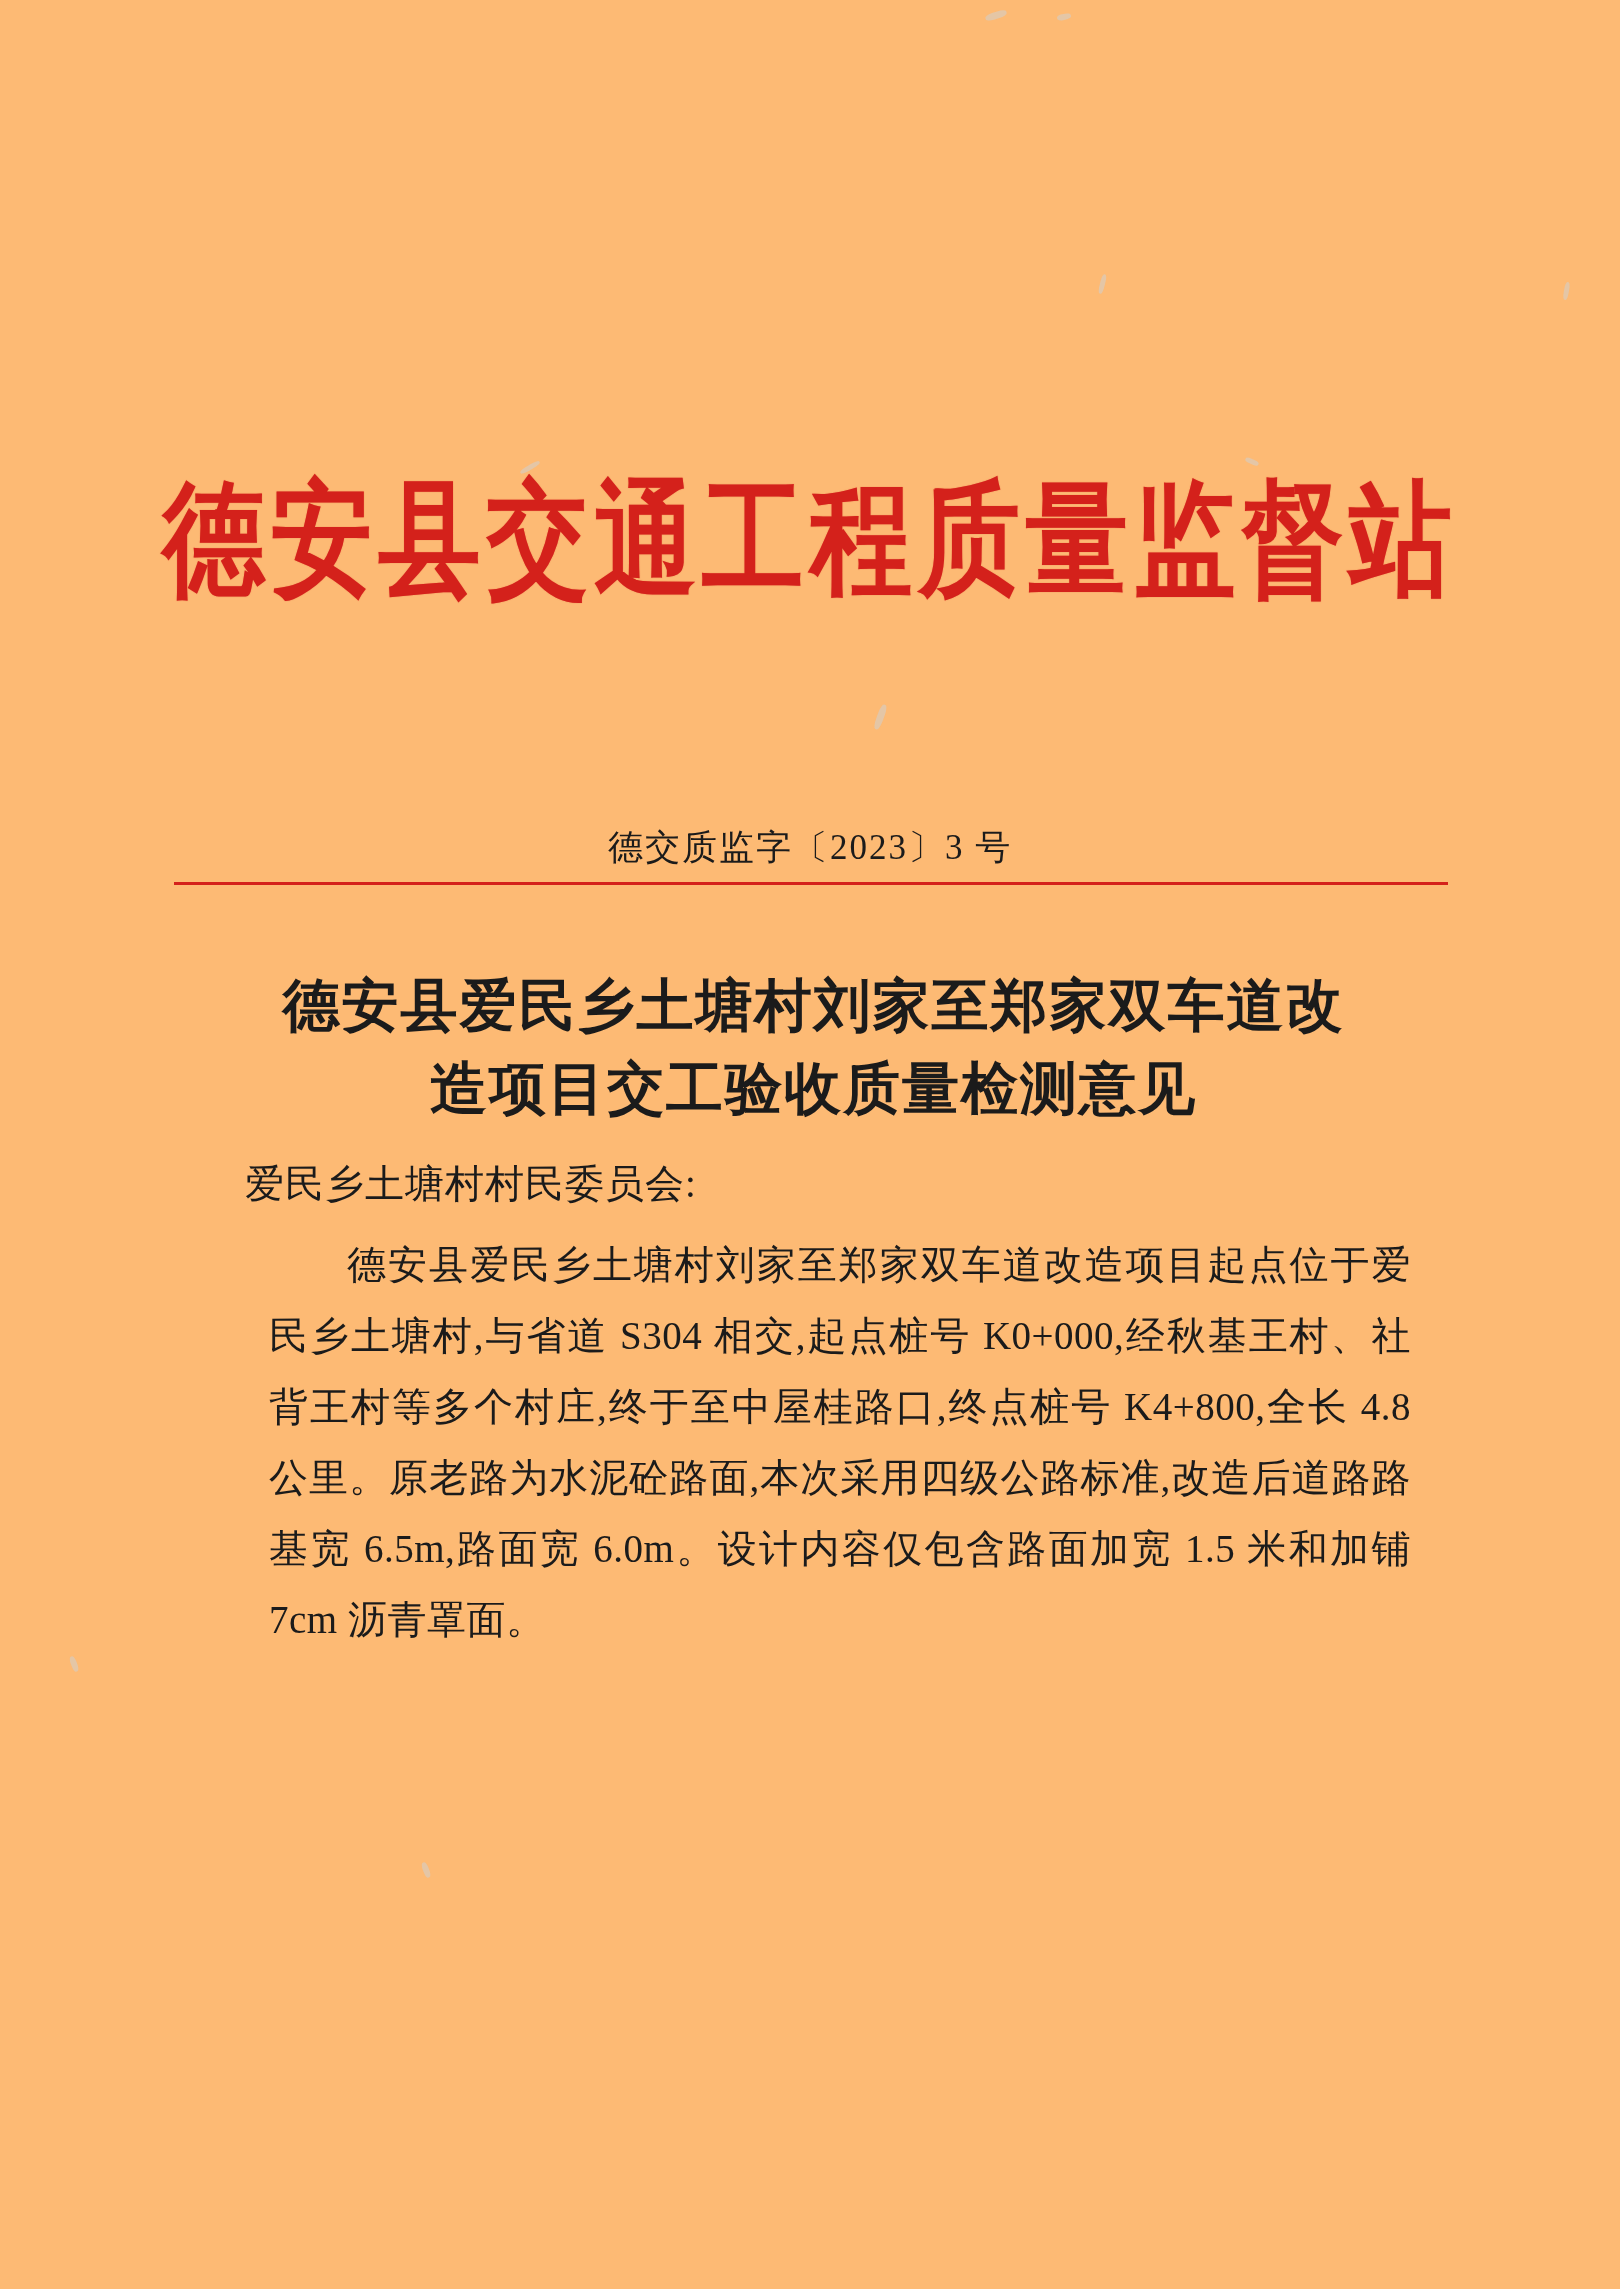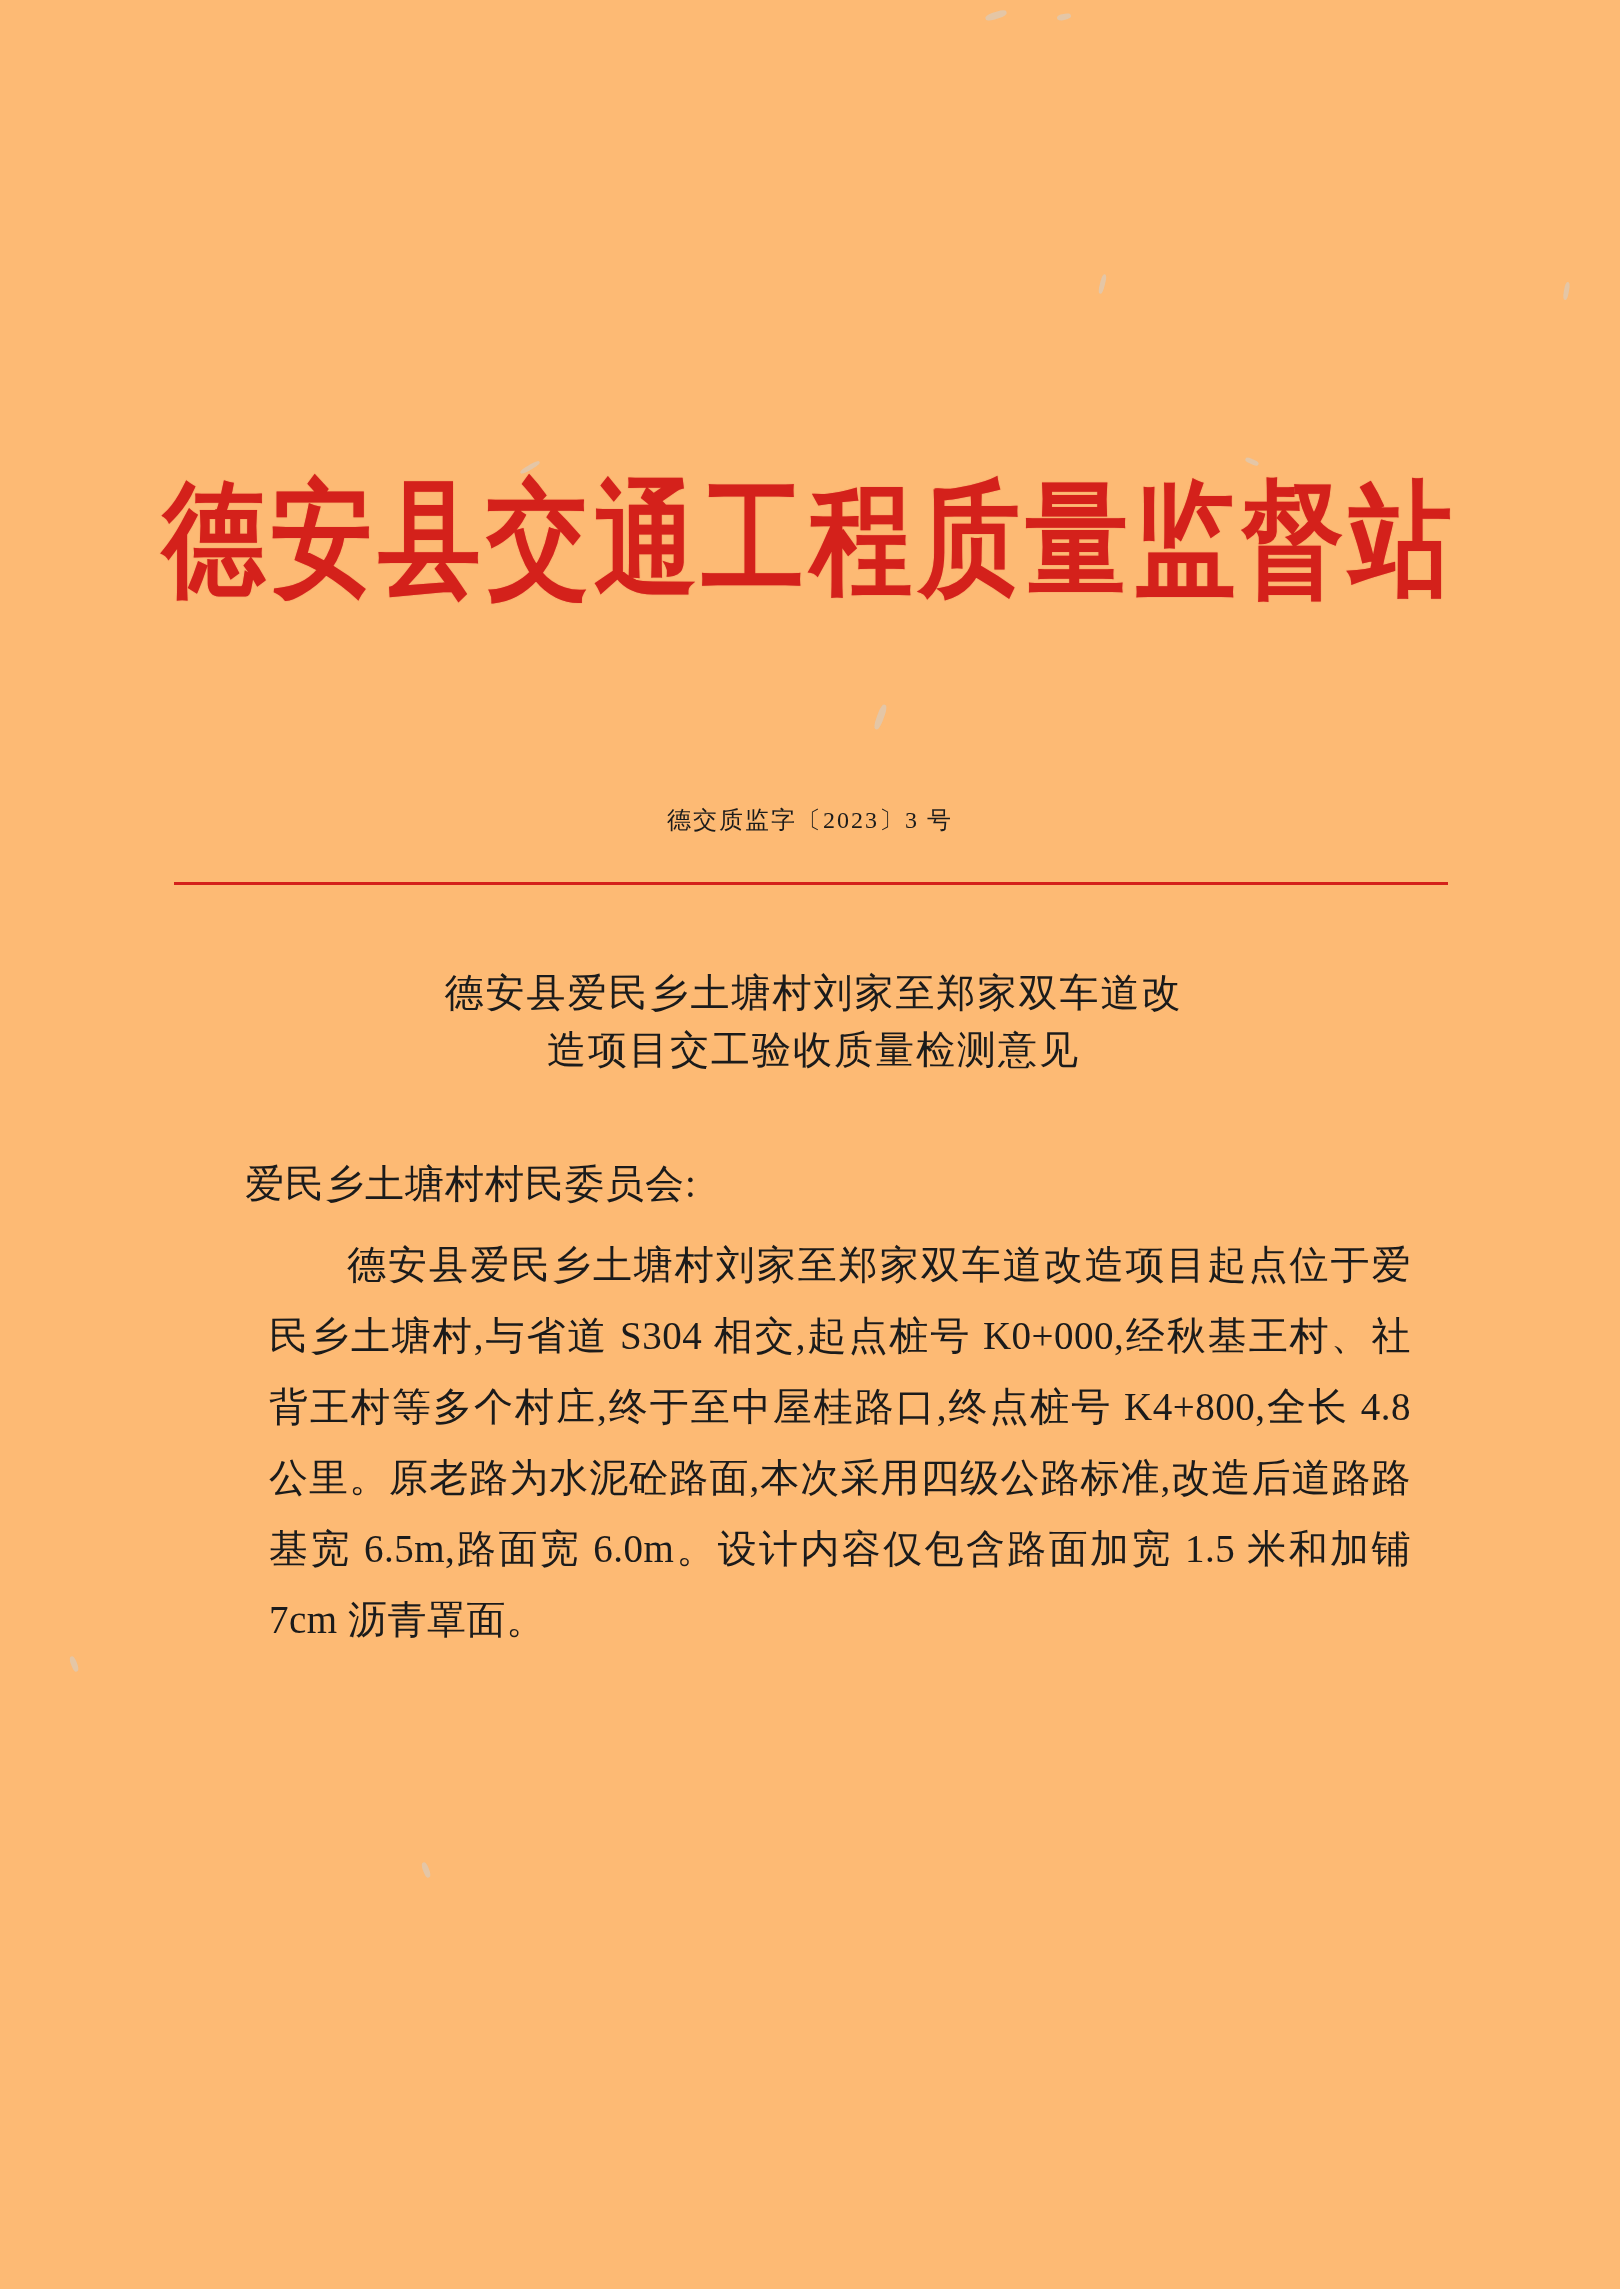--- a/index.html
+++ b/index.html
@@ -46,44 +46,44 @@
     font-size: 102px;
     letter-spacing: 5.9px;
     line-height: 1.1;
     white-space: nowrap;
     transform: scaleY(1.22);
     transform-origin: center top;
     text-shadow: 0 0 1px rgba(212,33,27,.5);
   }
   .doc-number {
     position: absolute;
-    top: 804px;
+    top: 824px;
     left: 0;
     width: 100%;
     text-align: center;
-    font-size: 24px;
+    font-size: 35px;
     letter-spacing: 2px;
     color: #1b1b1b;
   }
   .red-rule {
     position: absolute;
     top: 882px;
     left: 174px;
     width: 1274px;
     height: 2.9px;
     background: #d4211b;
   }
   .doc-title {
     position: absolute;
     top: 965px;
     left: 235px;
     width: 1157px;
     text-align: center;
-    font-size: 39px;
-    font-weight: 400;
+    font-size: 57px;
+    font-weight: 700;
     line-height: 1.45;
     letter-spacing: 2px;
   }
   .salutation {
     position: absolute;
     top: 1157px;
     left: 245px;
     font-size: 39px;
     letter-spacing: 1px;
   }

